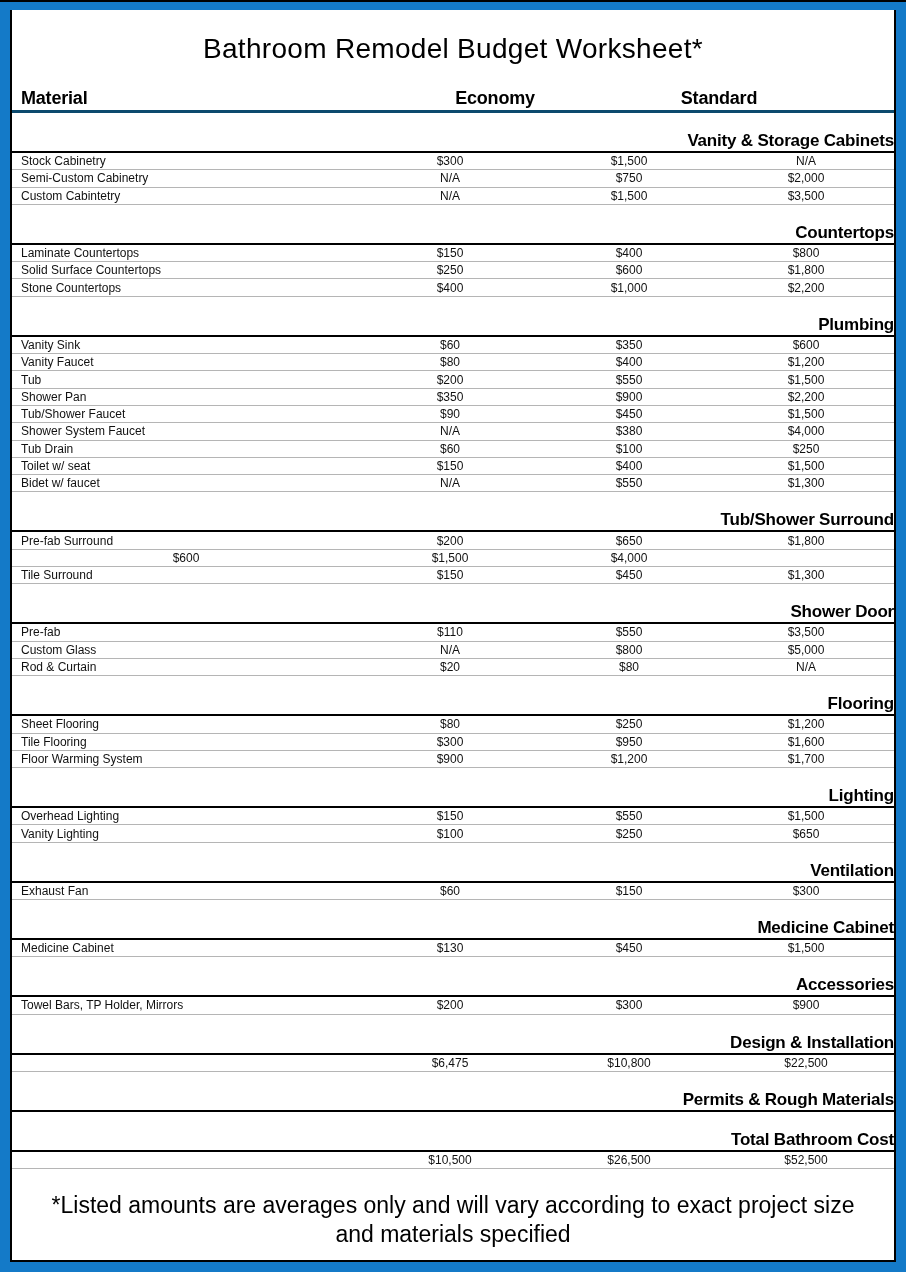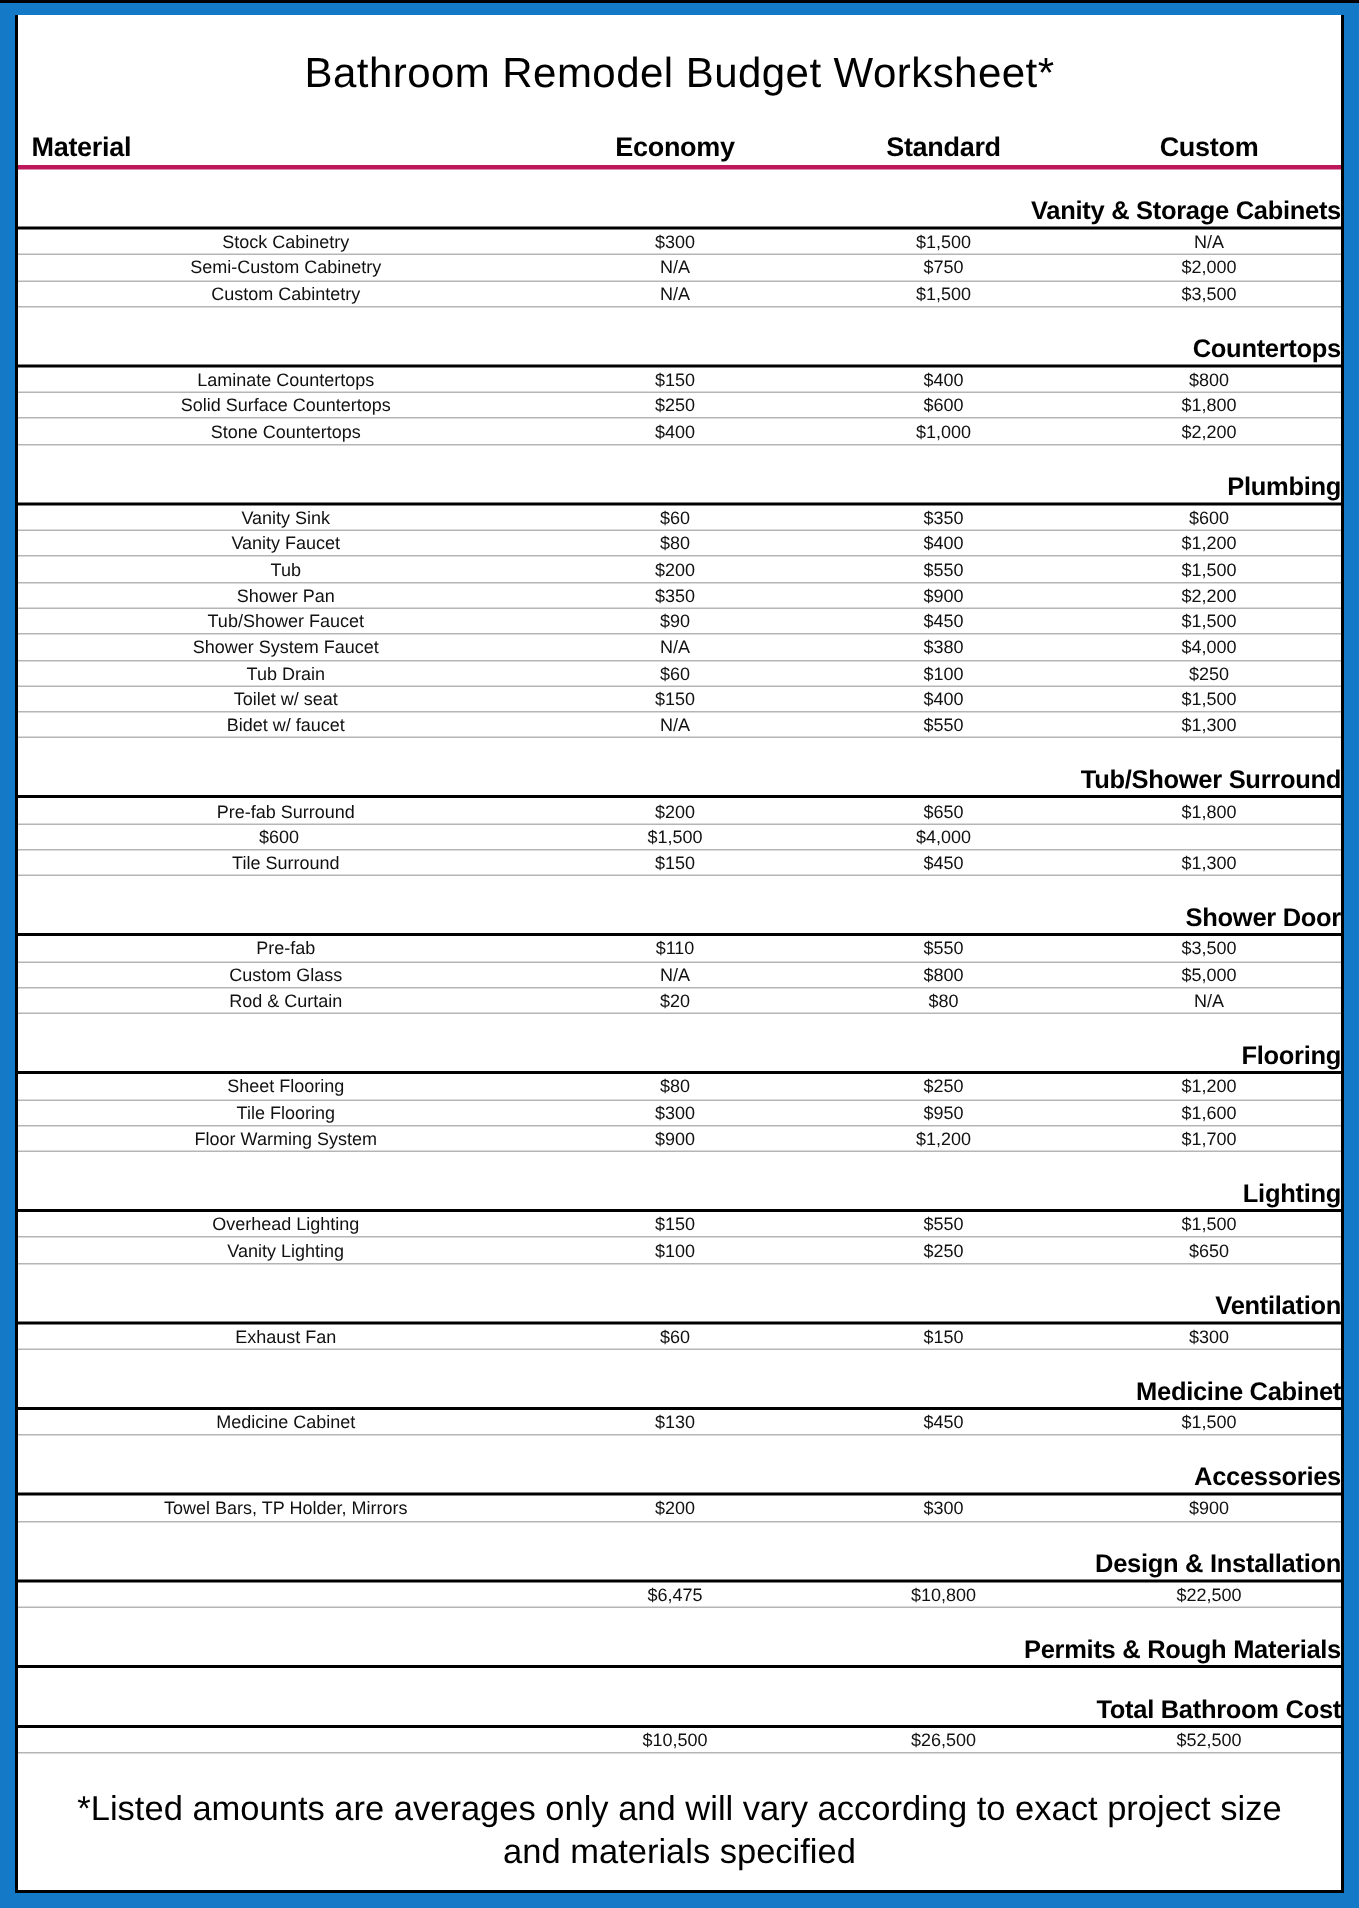--- a/index.html
+++ b/index.html
@@ -32,26 +32,27 @@
   .title {
     height: 78px;
     display: flex; align-items: center; justify-content: center;
     font-size: 28px; color: #000;
     letter-spacing: 0.3px;
     white-space: nowrap;
   }
   .header-row {
     display: grid;
     grid-template-columns: 348px 180px 178px 176px;
-    border-bottom: 3px solid #be185d;
+    border-bottom: 3px solid #0c4a6e;
     height: 22px;
     align-items: end;
     font-weight: bold;
     font-size: 18px;
     letter-spacing: -0.2px;
+    gap: 45px;
   }
   .hcell { text-align: center; padding-bottom: 1px; white-space: nowrap; }
   .hcell.mat { text-align: left; padding-left: 9px; }
   .section-title {
     margin-top: 18px;
     padding-left: 9px;
     font-size: 17px;
     font-weight: bold;
     line-height: 20px;
     border-bottom: 2px solid #000;
@@ -62,21 +63,21 @@
   .row {
     display: grid;
     grid-template-columns: 348px 180px 178px 176px;
     height: 17.3px;
     box-sizing: border-box;
     border-bottom: 1px solid #b5b5b5;
     font-size: 12px;
     align-items: center;
     color: #111;
   }
-  .row .label { padding-left: 9px; text-align: center; white-space: nowrap; }
+  .row .label { padding-left: 9px; text-align: left; white-space: nowrap; }
   .row .cell  { text-align: center; white-space: nowrap; }
   .footnote {
     margin-top: 22px;
     text-align: center;
     font-size: 23px;
     line-height: 1.25;
     color: #000;
     max-width: 822px;
     margin-left: auto; margin-right: auto;
   }

